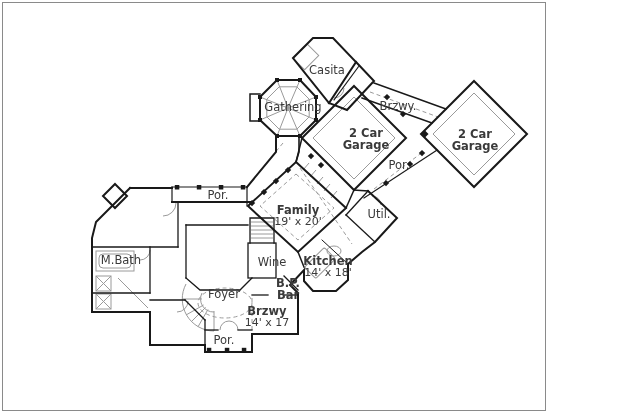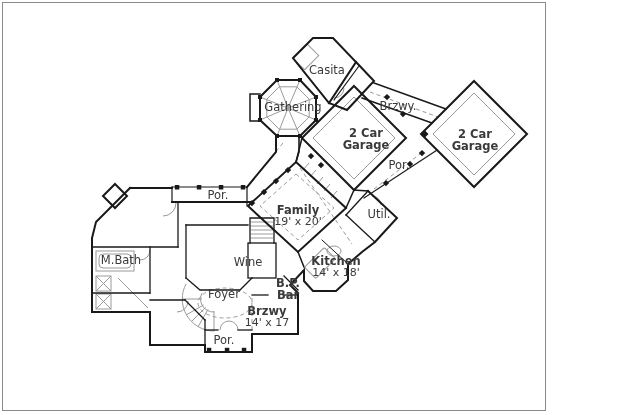--- a/index.html
+++ b/index.html
@@ -227,23 +227,23 @@
   <span class="nm">Family</span>
   <span class="dm">19' x 20'</span>
 </div>
 
 <div class="lbl" style="left:379px;top:214px">Util.</div>
 
 
 
 
 <div class="lbl" style="left:121px;top:260px">M.Bath</div>
-<div class="lbl" style="left:248px;top:262px">Wine</div>
-
-<div class="lbl" style="left:336px;top:267px">
+<div class="lbl" style="left:272px;top:262px">Wine</div>
+
+<div class="lbl" style="left:328px;top:267px">
   <span class="nm">Kitchen</span>
   <span class="dm">14' x 18'</span>
 </div>
 
 <div class="lbl" style="left:288px;top:289px">
   <span class="nm">B.P.</span>
   <span class="nm">Bar</span>
 </div>
 
 <div class="lbl" style="left:224px;top:294px">Foyer</div>

